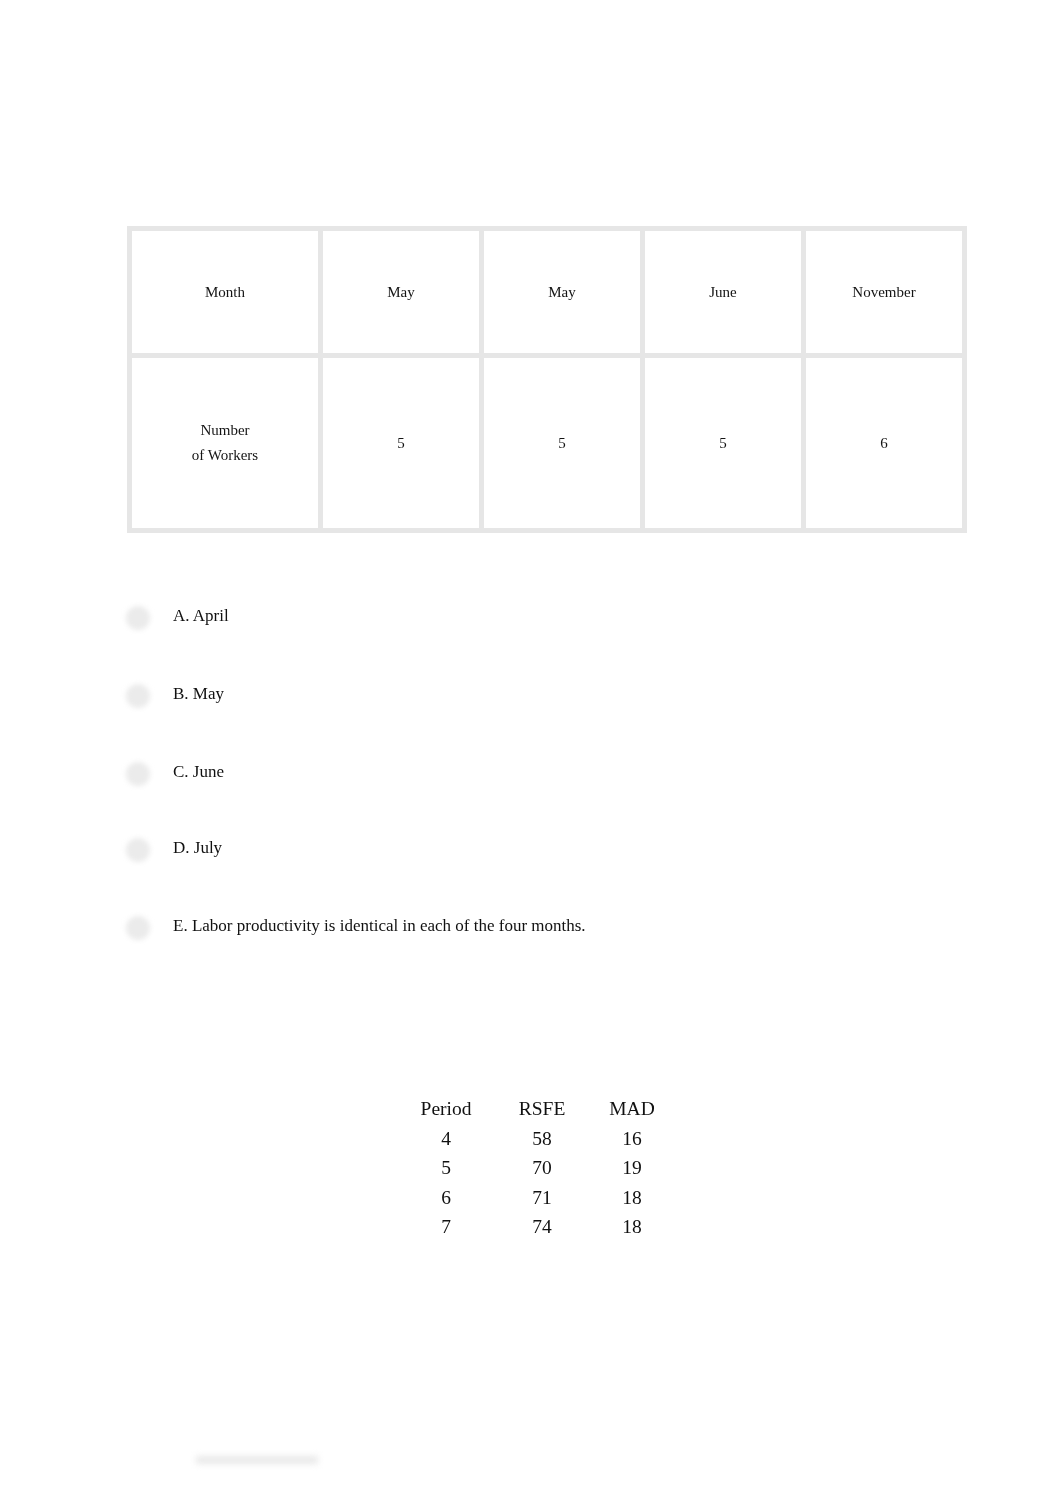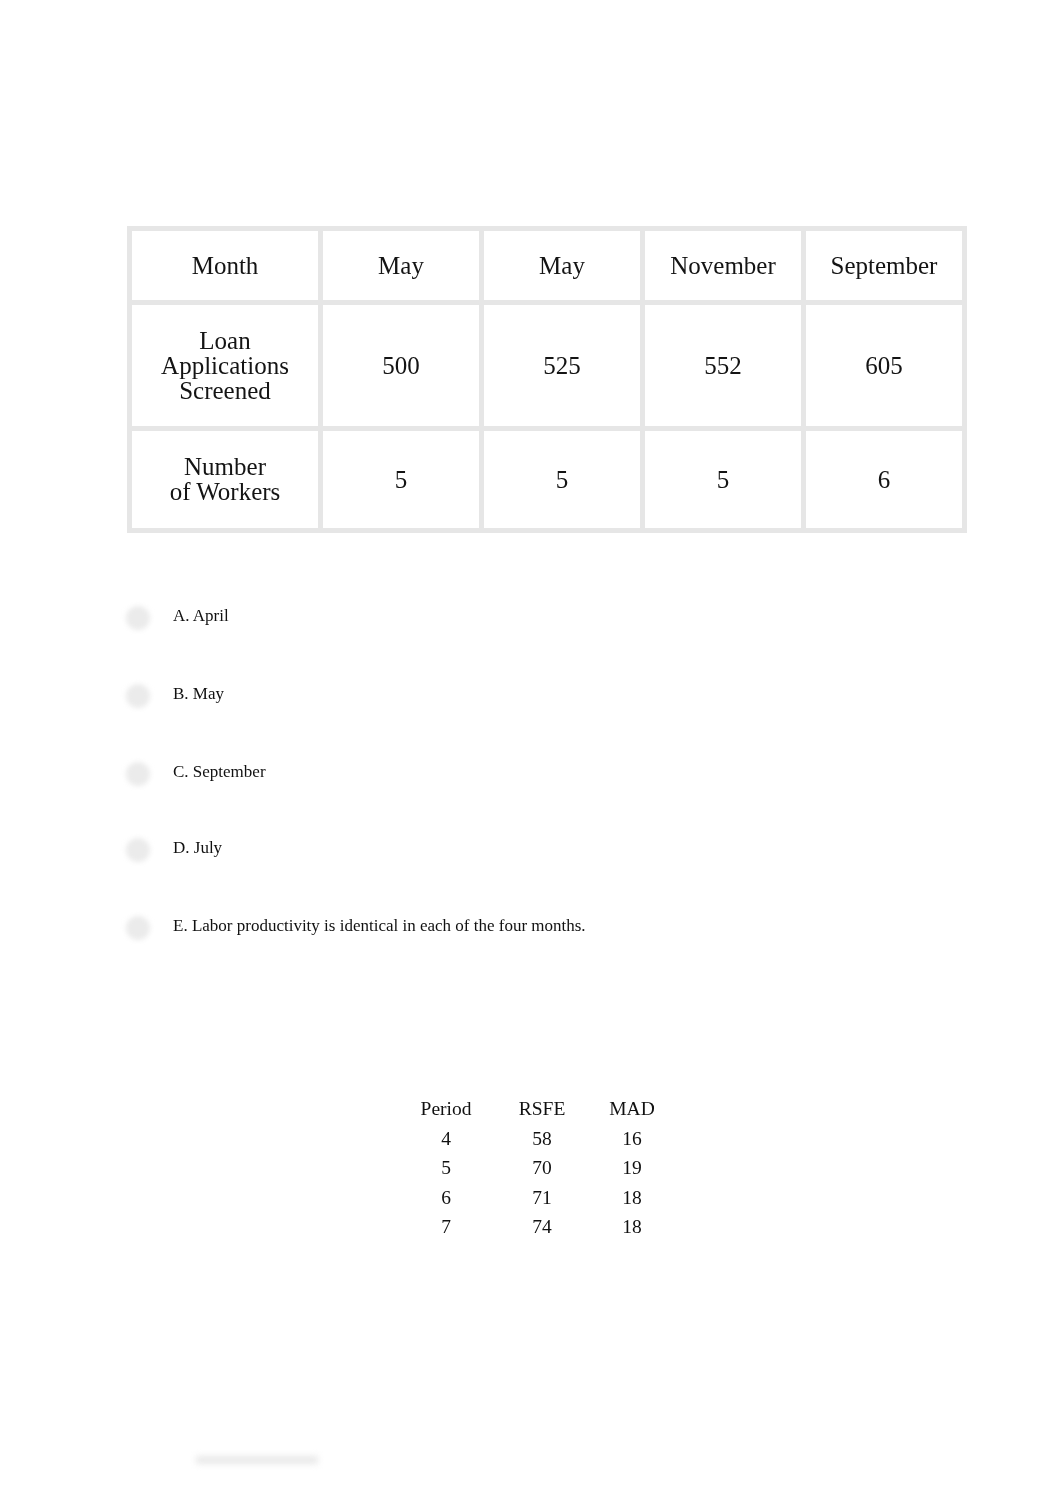--- a/index.html
+++ b/index.html
@@ -52,21 +52,21 @@
     border-collapse: collapse;
     table-layout: fixed;
     background: #e6e6e6;
     filter: blur(0.45px);
   }
   .data-table td {
     background: #ffffff;
     border: 5px solid #e6e6e6;
     text-align: center;
     vertical-align: middle;
-    font-size: 25px;
+    font-size: 15px;
     line-height: 25px;
     color: #141414;
     padding: 0;
   }
   .data-table .c-label { width: 186px; }
   .data-table .c-m     { width: 156px; }
   .data-table tr.r-head td { height: 68px; }
   .data-table tr.r-apps td { height: 118px; }
   .data-table tr.r-work td { height: 95px; }
 
@@ -139,33 +139,22 @@
 <div class="page">
 
 
   <div class="data-table-wrap">
     <table class="data-table">
       <tbody>
         <tr class="r-head">
           <td class="c-label">Month</td>
           <td class="c-m">May</td>
           <td class="c-m">May</td>
+          <td class="c-m">June</td>
           <td class="c-m">November</td>
-          <td class="c-m">September</td>
-        </tr>
-        <tr class="r-apps">
-          <td class="c-label">
-            <span>Loan</span><br>
-            <span>Applications</span><br>
-            <span>Screened</span>
-          </td>
-          <td class="c-m">500</td>
-          <td class="c-m">525</td>
-          <td class="c-m">552</td>
-          <td class="c-m">605</td>
         </tr>
         <tr class="r-work">
           <td class="c-label">
             <span>Number</span><br>
             <span>of Workers</span>
           </td>
           <td class="c-m">5</td>
           <td class="c-m">5</td>
           <td class="c-m">5</td>
           <td class="c-m">6</td>
@@ -177,21 +166,21 @@
   <div class="option" id="option-0">
     <span class="radio"></span>
     <span class="otext">A. April</span>
   </div>
   <div class="option" id="option-1">
     <span class="radio"></span>
     <span class="otext">B. May</span>
   </div>
   <div class="option" id="option-2">
     <span class="radio"></span>
-    <span class="otext">C. September</span>
+    <span class="otext">C. June</span>
   </div>
   <div class="option" id="option-3">
     <span class="radio"></span>
     <span class="otext">D. July</span>
   </div>
   <div class="option" id="option-4">
     <span class="radio"></span>
     <span class="otext">E. Labor productivity is identical in each of the four months.</span>
   </div>
 

